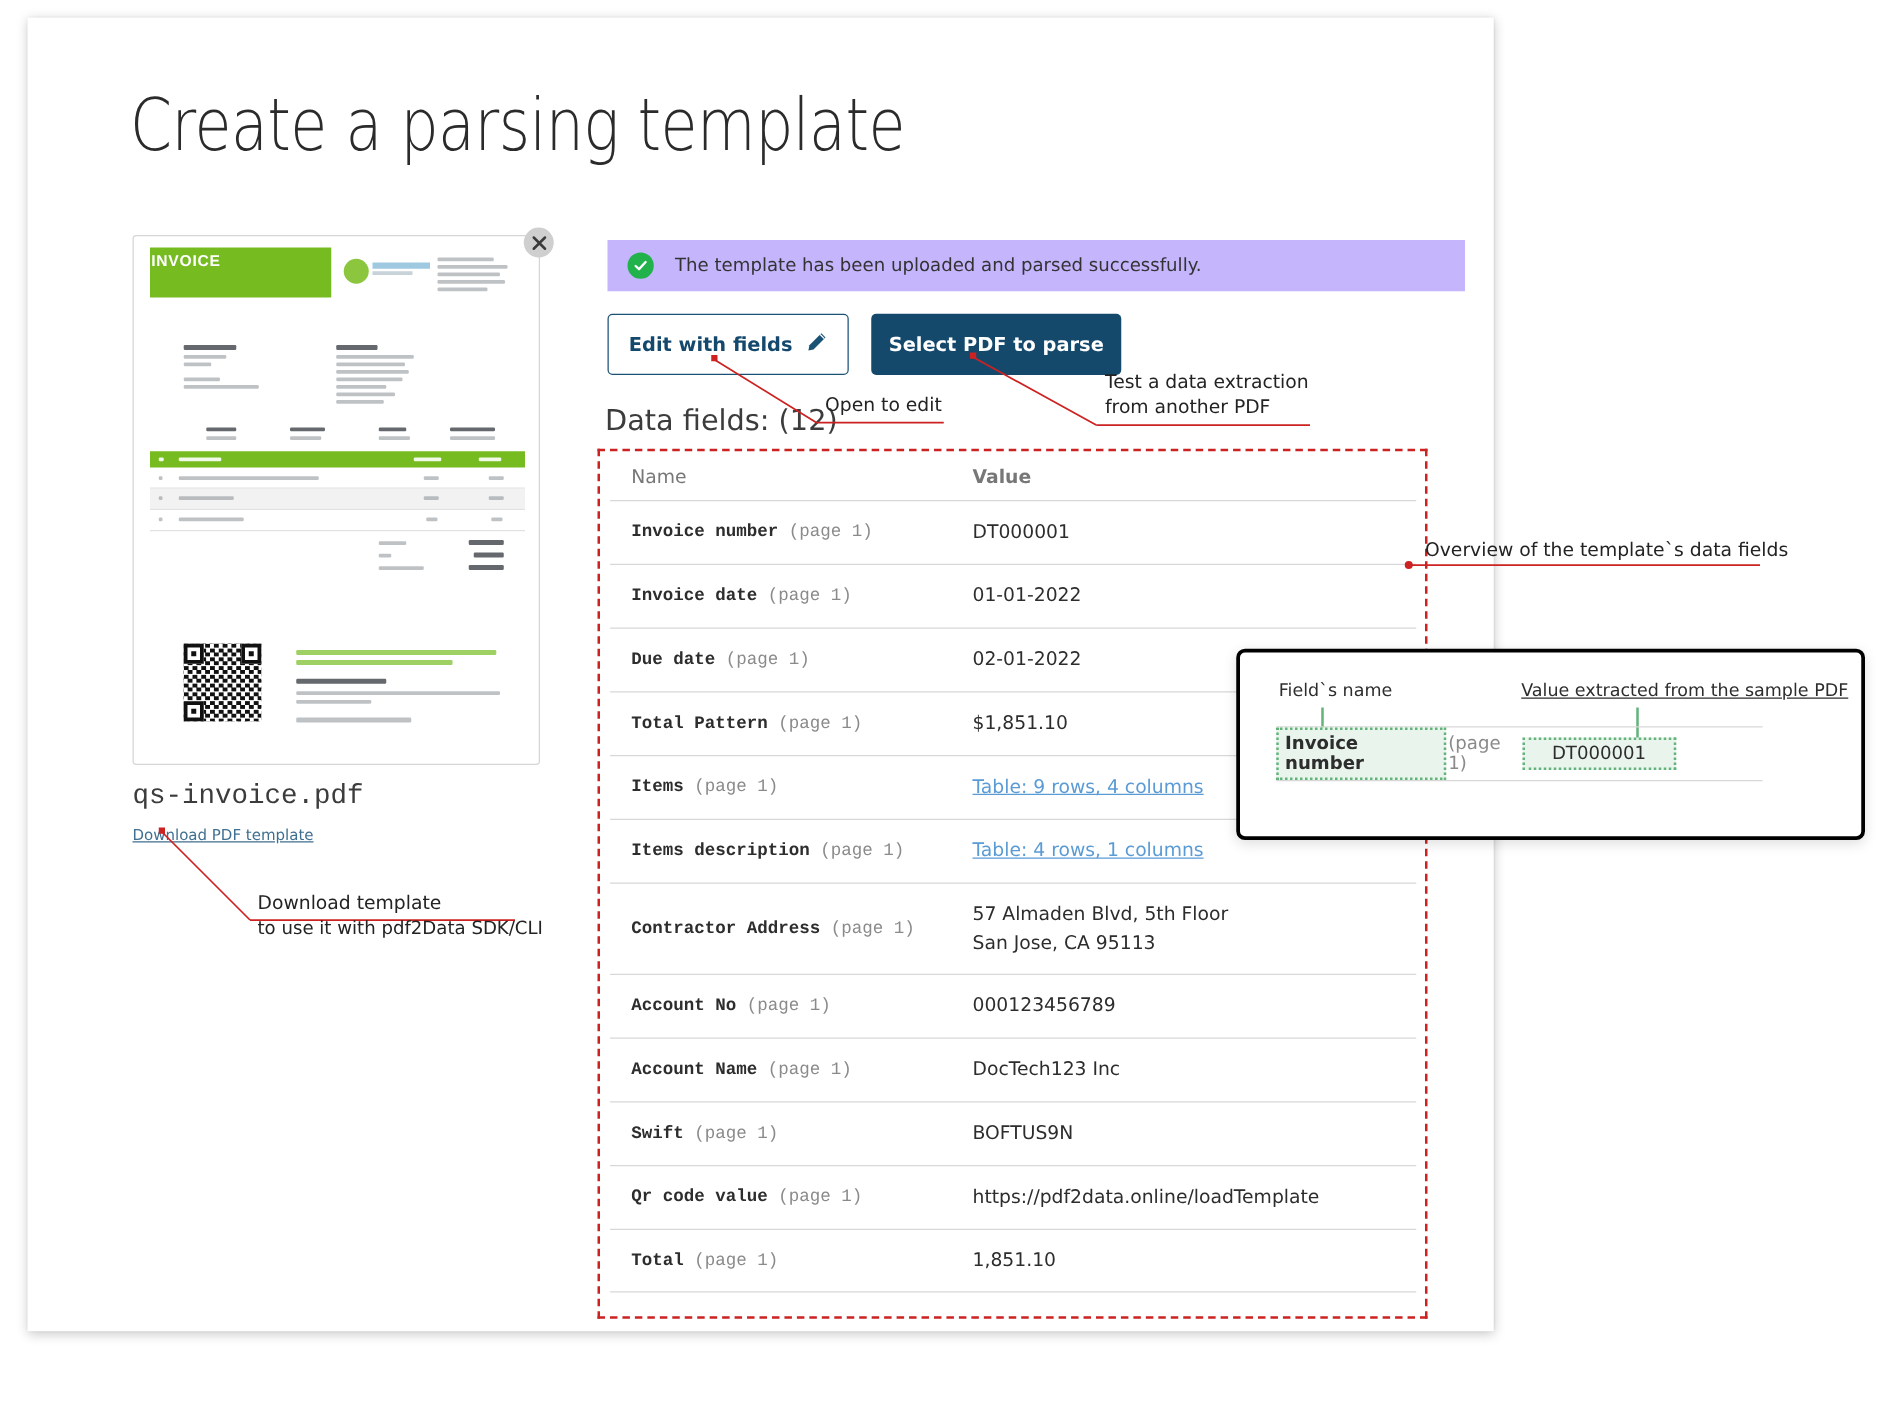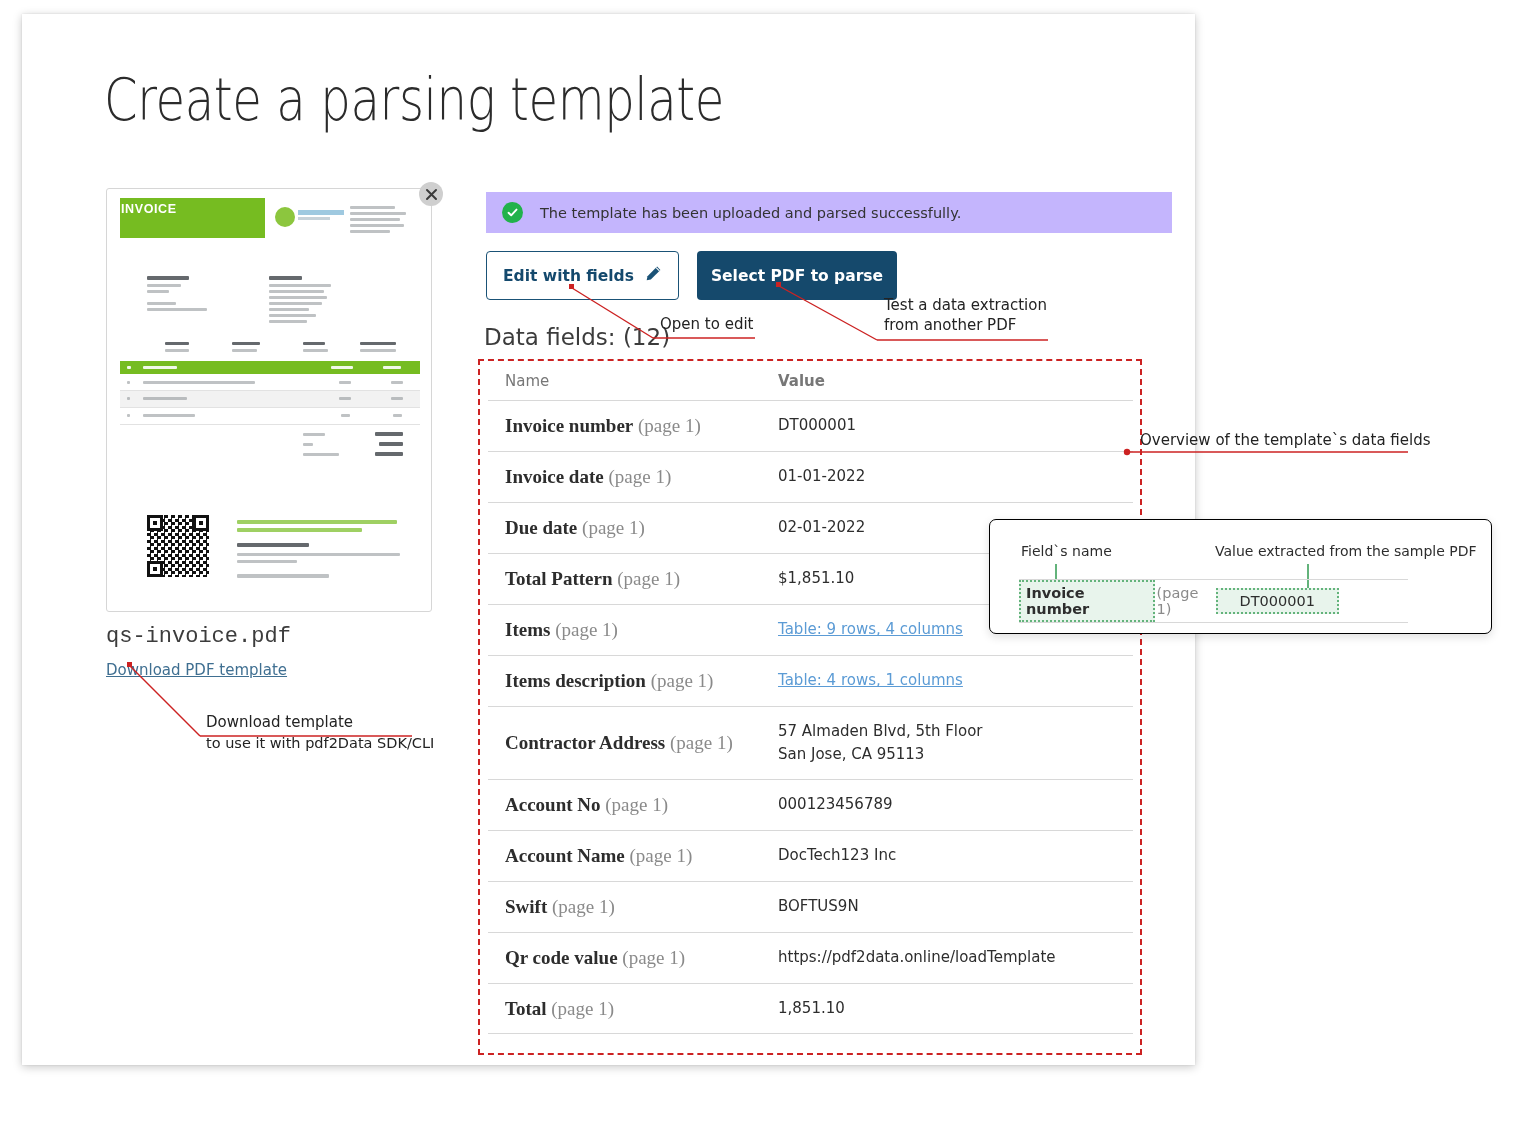--- a/index.html
+++ b/index.html
@@ -107,21 +107,21 @@
   }
   .pdf-close svg { display:block; }
 
   .pdf-filename {
     position: absolute; left: 84px; top: 610px;
     font-size: 22px; color: #3c3c3c; font-weight: 400;
     font-family: Liberation Mono, monospace;
   }
   .pdf-download {
     position: absolute; left: 84px; top: 647px;
-    font-size: 15px; color: #3f6f91; text-decoration: underline;
+    font-size: 12px; color: #3f6f91; text-decoration: underline;
     font-family: "DejaVu Sans", sans-serif;
     cursor: pointer;
   }
 
   
   .banner {
     position: absolute;
     left: 464px; top: 178px;
     width: 686px; height: 41px;
     background: #c4b5fd;
@@ -203,50 +203,50 @@
   .ft-row {
     display: flex;
     border-top: 1px solid #d8d8d8;
     min-height: 51px;
     align-items: center;
   }
   .ft-row.tall { min-height: 73px; }
   .ft-row:last-child { border-bottom: 1px solid #d8d8d8; }
   .ft-name {
     width: 290px; padding-left: 17px;
-    font-size: 19px; color: #2d2d2d;
-    font-family: Liberation Serif, serif;
+    font-size: 14px; color: #2d2d2d;
+    font-family: Liberation Mono, monospace;
   }
   .ft-name b { font-weight: bold; }
   .ft-name i { font-style: normal; color: #8a8a8a; }
   .ft-val {
     flex: 1;
     font-size: 15px; color: #2d2d2d;
     font-family: "DejaVu Sans", sans-serif;
     line-height: 1.55;
   }
   .ft-val a { color: #5b9bd5; text-decoration: underline; cursor: pointer; }
 
   
   .popup {
     position: absolute;
     left: 989px; top: 519px;
-    width: 503px; height: 115px;
+    width: 503px; height: 153px;
     background: #ffffff;
-    border: 1px solid #000000;
+    border: 3px solid #000000;
     border-radius: 7px;
     box-shadow: 0 3px 10px rgba(0,0,0,0.13);
     z-index: 5;
   }
   .pp-lbl {
     position: absolute; font-size: 14px; color: #2d2d2d;
     font-family: "DejaVu Sans", sans-serif; white-space: nowrap;
   }
   .pp-lbl-name { left: 31px; top: 23px; }
-  .pp-lbl-val  { left: 225px; top: 23px; }
+  .pp-lbl-val  { left: 225px; top: 23px; text-decoration: underline; }
   .pp-leader {
     position: absolute; width: 2px; background: #63b37b;
   }
   .pp-leader-1 { left: 65px; top: 44px; height: 25px; }
   .pp-leader-2 { left: 317px; top: 44px; height: 25px; }
   .pp-rule {
     position: absolute; left: 29px; width: 389px; height: 1px; background: #d8d8d8;
   }
   .pp-rule-top { top: 59px; }
   .pp-rule-bot { top: 102px; }

